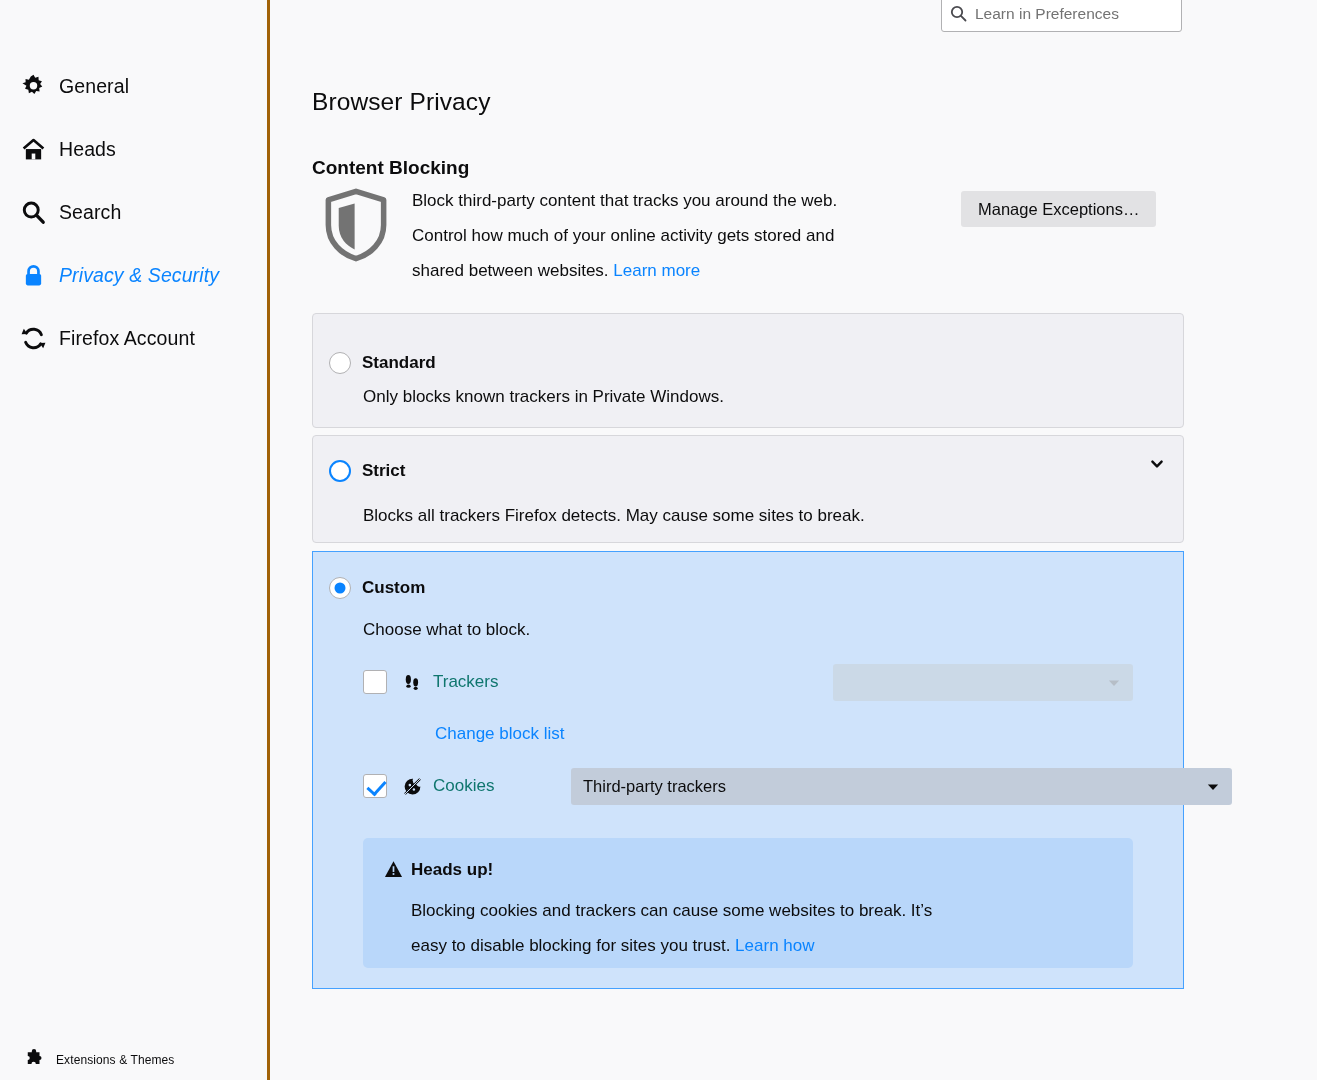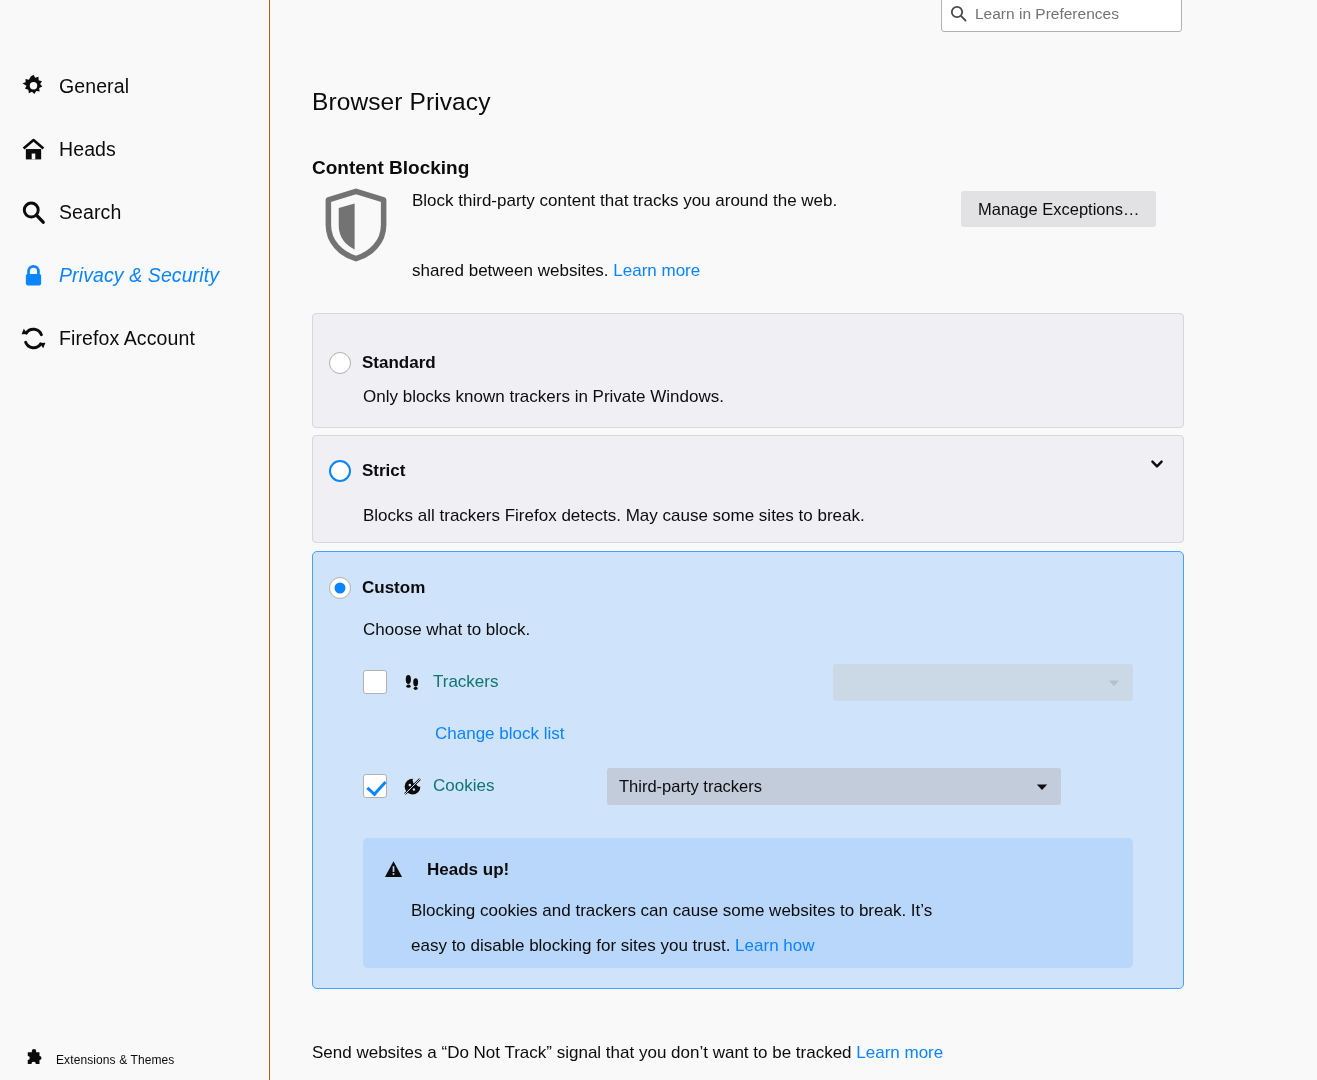--- a/index.html
+++ b/index.html
@@ -39,21 +39,21 @@
     line-height: 18px;
     white-space: nowrap;
   }
 
   
   .sidebar {
     position: absolute;
     left: 0; top: 0;
     width: 270px; height: 1080px;
     background: #f9f9fa;
-    border-right: 1px solid #a16207;
+    border-right: 3px solid #a16207;
   }
   .nav-item {
     position: absolute;
     left: 18px;
     display: flex;
     align-items: center;
     height: 34px;
     cursor: default;
   }
   .nav-icon {
@@ -137,21 +137,21 @@
     border: 1px solid #d7d7db;
     border-radius: 4px;
     background: #f0f0f4;
   }
   .card.standard { top: 313px; height: 115px; }
   .card.strict   { top: 435px; height: 108px; }
   .card.custom {
     top: 551px; height: 438px;
     background: #cfe3fb;
     border: 1.5px solid #45a1ff;
-    border-radius: 5px;
+    border-radius: 0;
   }
 
   .radio-row { position: absolute; left: 16px; display: flex; align-items: center; }
   .radio {
     width: 22px; height: 22px;
     border-radius: 50%;
     background: #ffffff;
     border: 1.6px solid #b1b1b3;
     flex: 0 0 22px;
     margin-right: 11px;
@@ -245,21 +245,20 @@
     width: 770px; height: 130px;
     background: #b9d7fa;
     border-radius: 5px;
   }
   .warn-head {
     position: absolute;
     left: 48px; top: 22px;
     font-size: 17px;
     font-weight: bold;
     color: #0c0c0d;
-    margin-left: 16px;
   }
   .warn-icon { position: absolute; left: 21px; top: 22px; width: 19px; height: 19px; }
   .warn-body {
     position: absolute;
     left: 48px; top: 55px;
     width: 690px;
     font-size: 17px;
     line-height: 35px;
     color: #0c0c0d;
   }
@@ -358,21 +357,21 @@
 
     <section class="intro">
       <svg class="shield-icon" viewBox="0 0 40 44">
         <path d="M20 2.5 L36 7.5 V22 C36 32 28.5 39 20 41.5 C11.5 39 4 32 4 22 V7.5 Z" fill="none" stroke="#737373" stroke-width="3.2" stroke-linejoin="round"></path>
         <path d="M20 9 L30.5 12 V22.5 C30.5 29.5 25.5 34 20 36 Z" fill="#737373" opacity="0"></path>
         <path d="M19.2 9.5 L10 12.2 V22.5 C10 29.5 14.4 34 19.2 36.2 Z" fill="#737373"></path>
       </svg>
 
       <div class="intro-text">
         <span>Block third-party content that tracks you around the web.</span><br>
-        <br>
+        <span>Control how much of your online activity gets stored and</span><br>
         <span>shared between websites. </span><a class="link">Learn more</a>
       </div>
 
       <button class="btn">Manage Exceptions…</button>
     </section>
 
     <section class="card standard">
       <div class="radio-row" style="top:38px;">
         <span class="radio"></span>
         <span class="radio-label">Standard</span>
@@ -430,21 +429,21 @@
             <circle cx="9" cy="10.4" r="1.5" fill="#cfe3fb"></circle>
             <circle cx="13.6" cy="15.4" r="1.4" fill="#cfe3fb"></circle>
             <circle cx="7.6" cy="16" r="1.1" fill="#cfe3fb"></circle>
             <line x1="3.4" y1="20.6" x2="20.6" y2="3.4" stroke="#0c0c0d" stroke-width="2.6"></line>
             <line x1="3.4" y1="20.6" x2="20.6" y2="3.4" stroke="#cfe3fb" stroke-width="1.1"></line>
           </svg>
         </span>
         <span class="opt-label">Cookies</span>
       </div>
 
-      <div class="dropdown enabled" style="left:258px; top:216px; width:454px;margin-left:36px;">
+      <div class="dropdown enabled" style="left:258px; top:216px; width:661px;">
         <span>Third-party trackers</span>
         <svg class="dd-arrow" viewBox="0 0 12 12">
           <path d="M1.6 3.8 L6 8.6 L10.4 3.8 Z" fill="#0c0c0d"></path>
         </svg>
       </div>
 
       <div class="warn">
         <svg class="warn-icon" viewBox="0 0 20 20">
           <path d="M10 1.4 L19 18 H1 Z" fill="#0c0c0d"></path>
           <rect x="9.1" y="6.6" width="1.8" height="6" fill="#b9d7fa"></rect>
@@ -452,18 +451,15 @@
         </svg>
         <div class="warn-head">Heads up!</div>
         <div class="warn-body">
           <span>Blocking cookies and trackers can cause some websites to break. It’s</span><br>
           <span>easy to disable blocking for sites you trust. </span><a class="link">Learn how</a>
         </div>
       </div>
 
     </section>
 
-    <div class="dnt">
-      <span>Send websites a “Do Not Track” signal that you don’t want to be tracked </span><a class="link">Learn more</a>
-    </div>
 
   </main>
 </div>
 
 </body></html>

